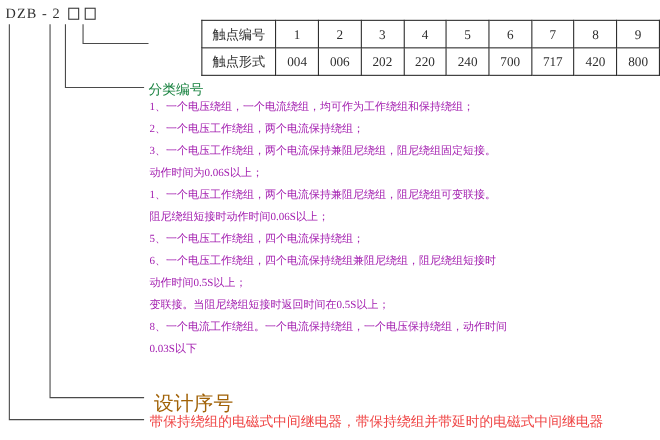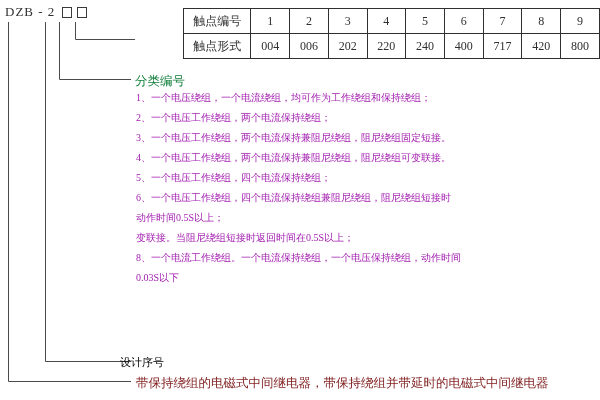--- a/index.html
+++ b/index.html
@@ -22,21 +22,21 @@
     border:1px solid #3a3a3a;background:#fff;
     margin-left:5px;
   }
   .model-box.first{margin-left:7px;}
 
   
   .connectors{position:absolute;left:0;top:0;}
 
   
   .contact-table{
-    position:absolute;left:135px;top:8px;
+    position:absolute;left:135px;top:18px;
     border-collapse:collapse;table-layout:fixed;margin-left:48px;
   }
   .contact-table td{
     border:1px solid #2f2f2f;
     height:24px;width:42px;
     text-align:center;vertical-align:middle;
     font-size:12px;color:#2f2f2f;padding:0;
   }
   .contact-table td.rowlabel{width:78px;}
 
@@ -45,26 +45,26 @@
     position:absolute;left:135px;top:73px;
     font-size:12.5px;color:#15803d;
   }
   .cls-lines{
     position:absolute;left:136px;top:88px;width:452px;
     font-size:10px;line-height:20px;color:#a21caf;
   }
   .cls-line{white-space:nowrap;}
 
   .design-serial{
-    position:absolute;left:120px;top:355px;
-    font-size:11px;color:#000000;
+    position:absolute;left:140px;top:355px;
+    font-size:18px;color:#a16207;
   }
   .relay-desc{
     position:absolute;left:136px;top:375px;
-    font-size:12.5px;color:#7f1d1d;white-space:nowrap;
+    font-size:12.5px;color:#ef4444;white-space:nowrap;
   }
 </style>
 </head>
 <body>
 
 <div class="canvas">
 
   <svg class="connectors" width="600" height="400" viewBox="0 0 600 400">
     <polyline points="75.5,22 75.5,39.5 135,39.5" fill="none" stroke="#4a4a4a" stroke-width="1"></polyline>
     <polyline points="59.5,22 59.5,79.5 131,79.5" fill="none" stroke="#4a4a4a" stroke-width="1"></polyline>
@@ -92,35 +92,37 @@
       <td>8</td>
       <td>9</td>
     </tr>
     <tr>
       <td class="rowlabel">触点形式</td>
       <td>004</td>
       <td>006</td>
       <td>202</td>
       <td>220</td>
       <td>240</td>
-      <td>400</td>
+      <td>700</td>
       <td>717</td>
       <td>420</td>
       <td>800</td>
     </tr>
   </tbody>
     </table>
 
   <div class="cls-label">分类编号</div>
 
   <div class="cls-lines">
     <div class="cls-line">1、一个电压绕组，一个电流绕组，均可作为工作绕组和保持绕组；</div>
     <div class="cls-line">2、一个电压工作绕组，两个电流保持绕组；</div>
     <div class="cls-line">3、一个电压工作绕组，两个电流保持兼阻尼绕组，阻尼绕组固定短接。</div>
-    <div class="cls-line">4、一个电压工作绕组，两个电流保持兼阻尼绕组，阻尼绕组可变联接。</div>
+    <div class="cls-line">动作时间为0.06S以上；</div>
+    <div class="cls-line">1、一个电压工作绕组，两个电流保持兼阻尼绕组，阻尼绕组可变联接。</div>
+    <div class="cls-line">阻尼绕组短接时动作时间0.06S以上；</div>
     <div class="cls-line">5、一个电压工作绕组，四个电流保持绕组；</div>
     <div class="cls-line">6、一个电压工作绕组，四个电流保持绕组兼阻尼绕组，阻尼绕组短接时</div>
     <div class="cls-line">动作时间0.5S以上；</div>
     <div class="cls-line">变联接。当阻尼绕组短接时返回时间在0.5S以上；</div>
     <div class="cls-line">8、一个电流工作绕组。一个电流保持绕组，一个电压保持绕组，动作时间</div>
     <div class="cls-line">0.03S以下</div>
   </div>
 
   <div class="design-serial">设计序号</div>
 

